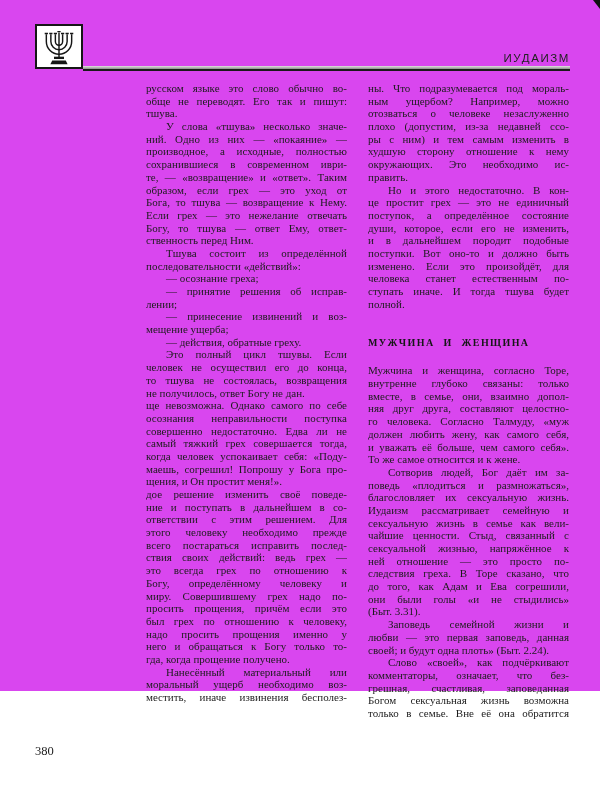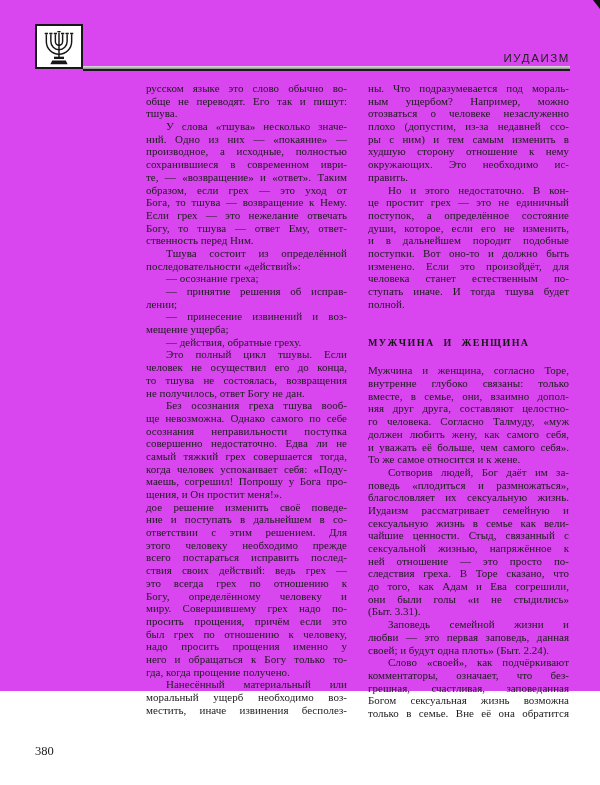--- a/index.html
+++ b/index.html
@@ -120,21 +120,20 @@
       <div class="line ind end">— осознание греха;</div>
       <div class="line ind">— принятие решения об исправ-</div>
       <div class="line end">лении;</div>
       <div class="line ind">— принесение извинений и воз-</div>
       <div class="line end">мещение ущерба;</div>
       <div class="line ind end">— действия, обратные греху.</div>
       <div class="line ind">Это полный цикл тшувы. Если</div>
       <div class="line">человек не осуществил его до конца,</div>
       <div class="line">то тшува не состоялась, возвращения</div>
       <div class="line end">не получилось, ответ Богу не дан.</div>
-      <div class="line ind">Без осознания греха тшува вооб-</div>
       <div class="line">ще невозможна. Однако самого по себе</div>
       <div class="line">осознания неправильности поступка</div>
       <div class="line">совершенно недостаточно. Едва ли не</div>
       <div class="line">самый тяжкий грех совершается тогда,</div>
       <div class="line">когда человек успокаивает себя: «Поду-</div>
       <div class="line">маешь, согрешил! Попрошу у Бога про-</div>
       <div class="line end">щения, и Он простит меня!».</div>
       <div class="line">дое решение изменить своё поведе-</div>
       <div class="line">ние и поступать в дальнейшем в со-</div>
       <div class="line">ответствии с этим решением. Для</div>

